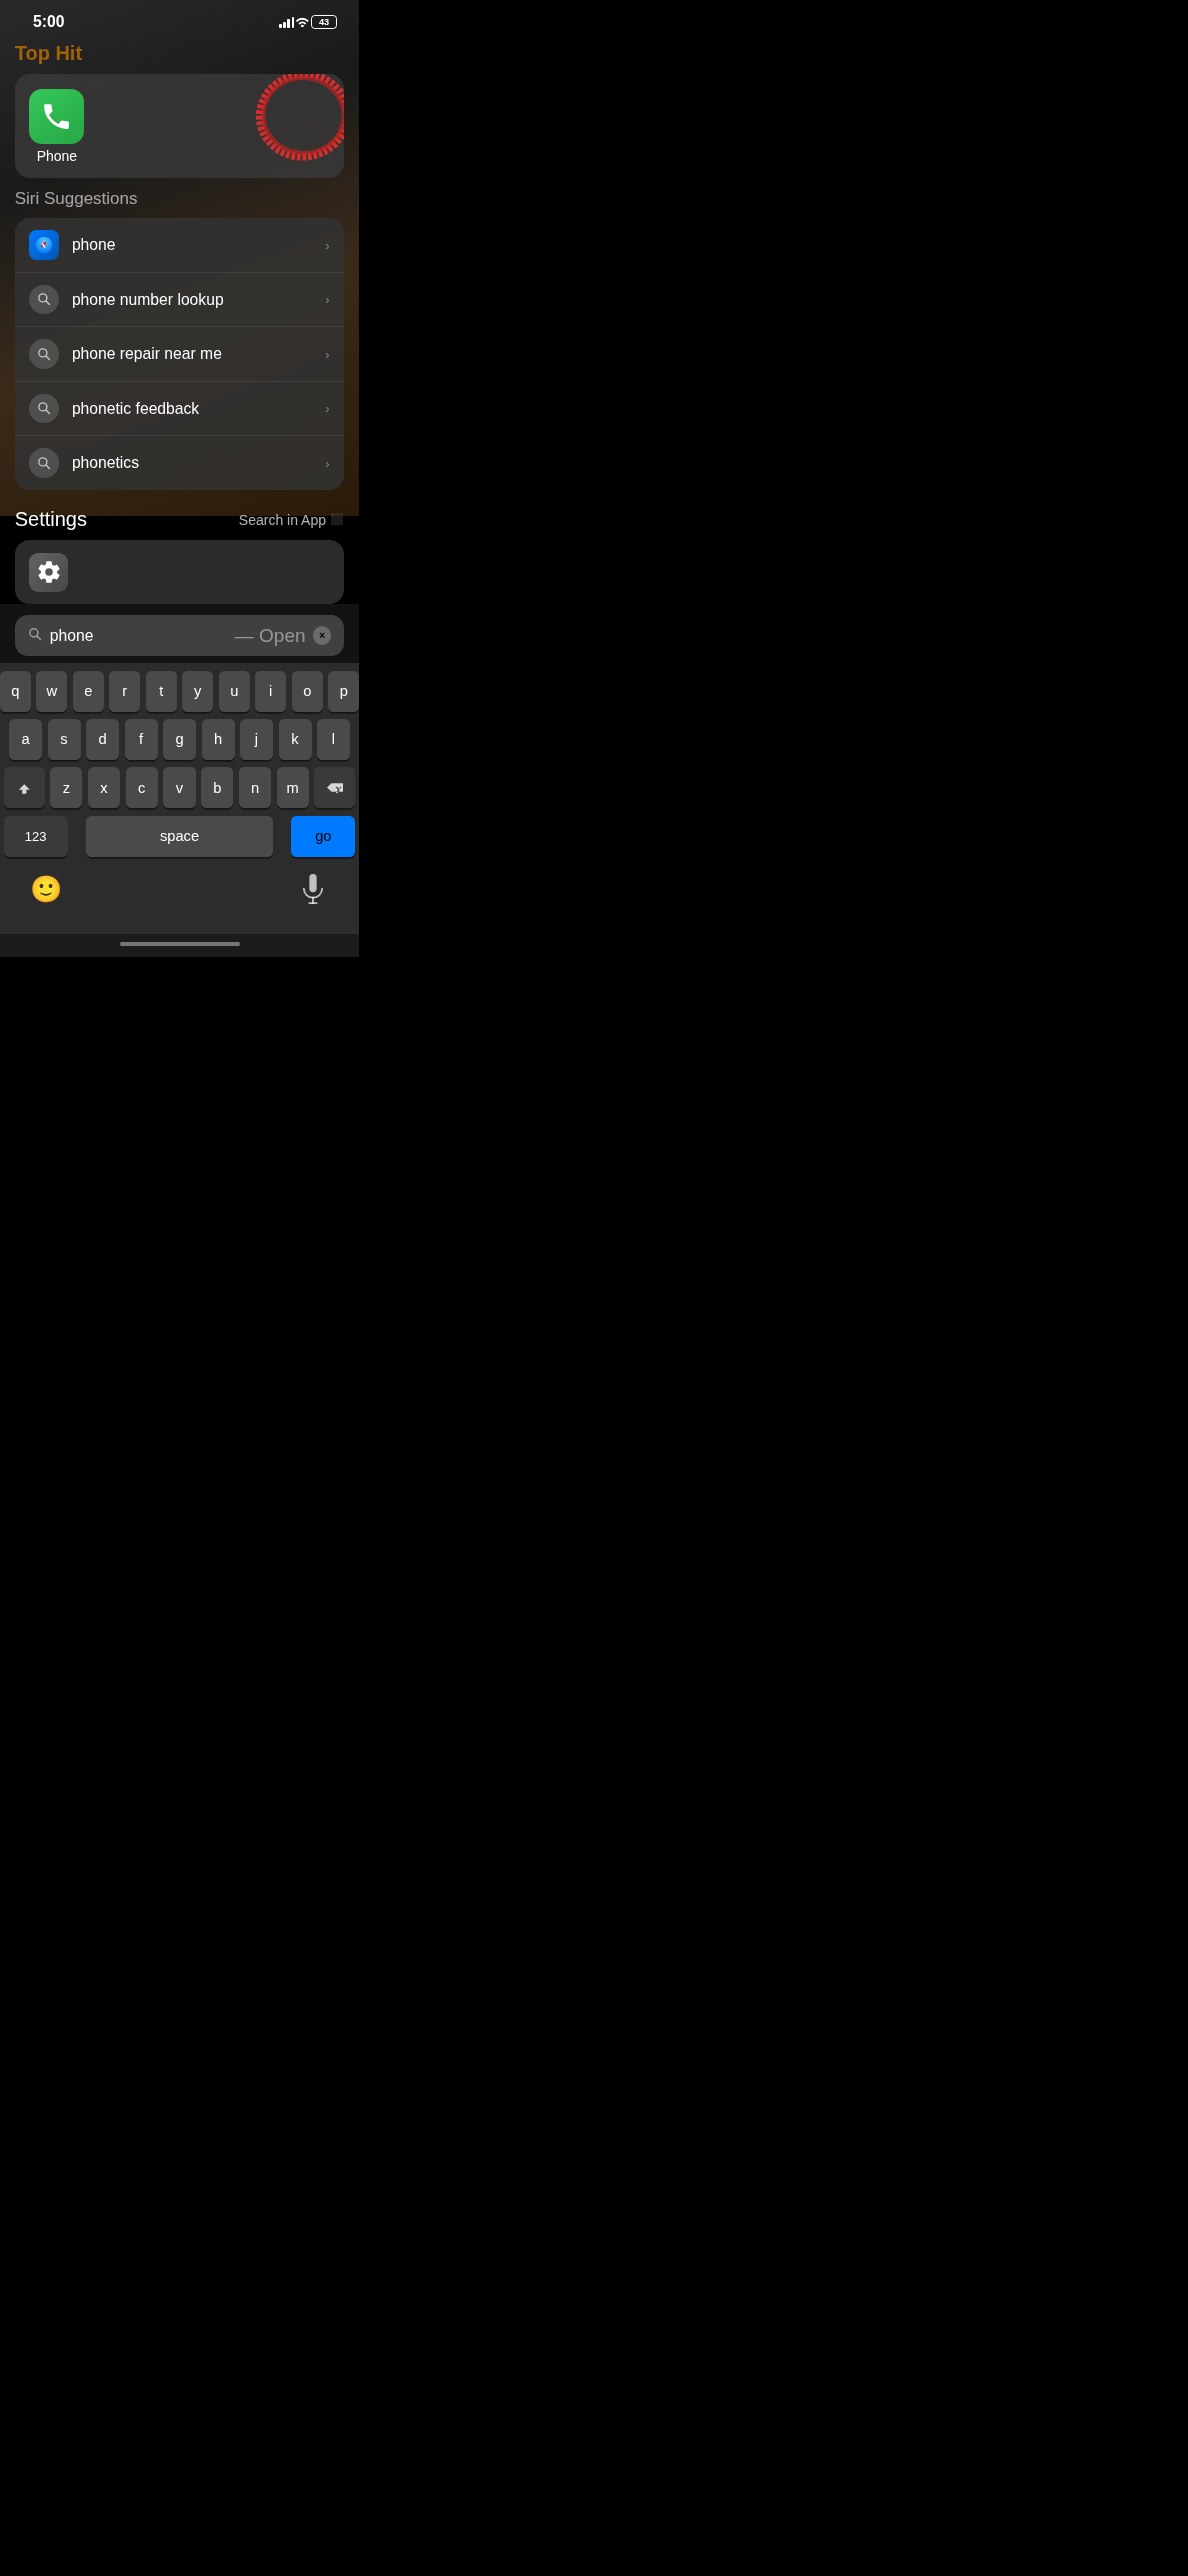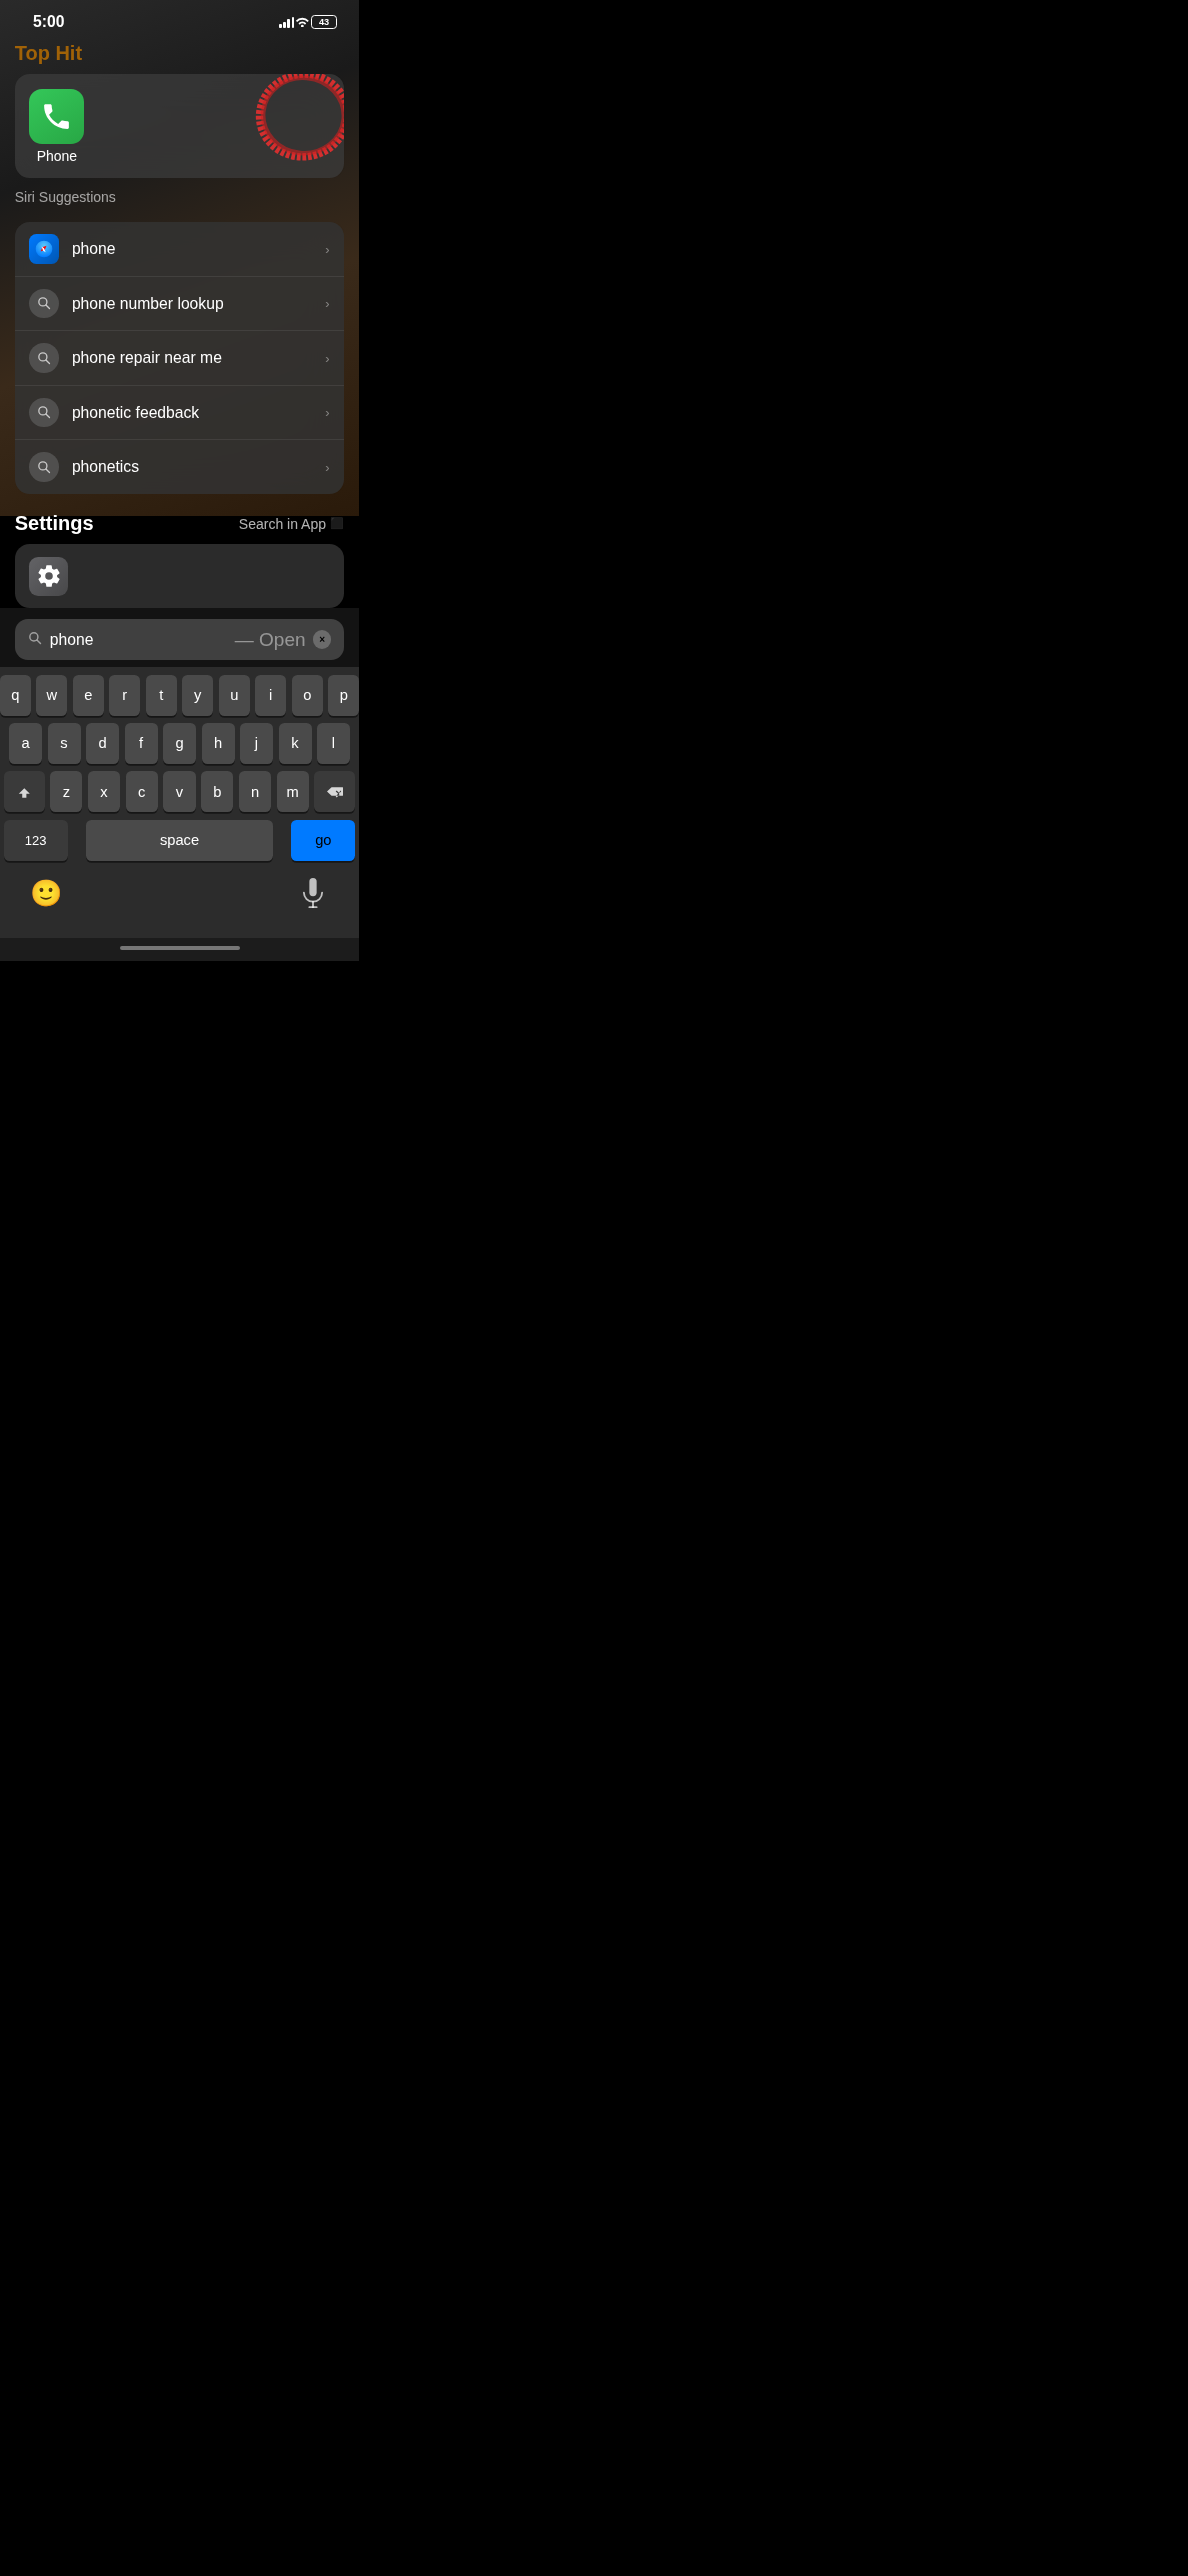--- a/index.html
+++ b/index.html
@@ -146,23 +146,23 @@
       position: absolute;
       right: -9.2px;
       top: -9.2px;
       width: 101px;
       height: 101px;
       pointer-events: none;
     }
 
     
     .siri-suggestions-label {
-      font-size: 14px;
+      font-size: 17px;
       color: rgba(255,255,255,0.6);
-      margin-bottom: 17px;
+      margin-bottom: 9px;
     }
 
     .suggestions-card {
       background: rgba(50, 50, 50, 0.85);
       backdrop-filter: blur(18.4px);
       border-radius: 14.7px;
       overflow: hidden;
       margin-bottom: 18.4px;
     }
 
@@ -225,21 +225,21 @@
 
     
     .settings-header {
       display: flex;
       justify-content: space-between;
       align-items: center;
       margin-bottom: 9.2px;
     }
     .settings-title {
       font-size: 20px;
-      font-weight: 700;
+      font-weight: 400;
       color: #fff;
     }
     .search-in-app {
       display: flex;
       align-items: center;
       gap: 4.6px;
       color: rgba(255,255,255,0.7);
       font-size: 14px;
     }
 

